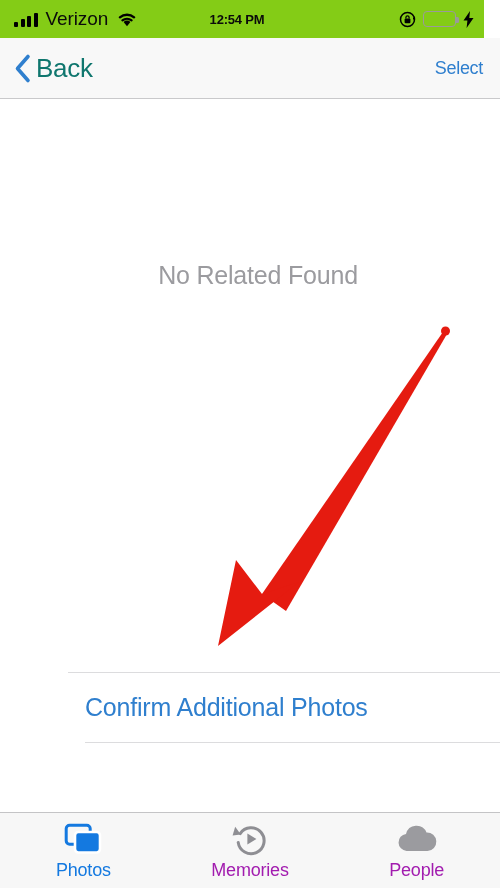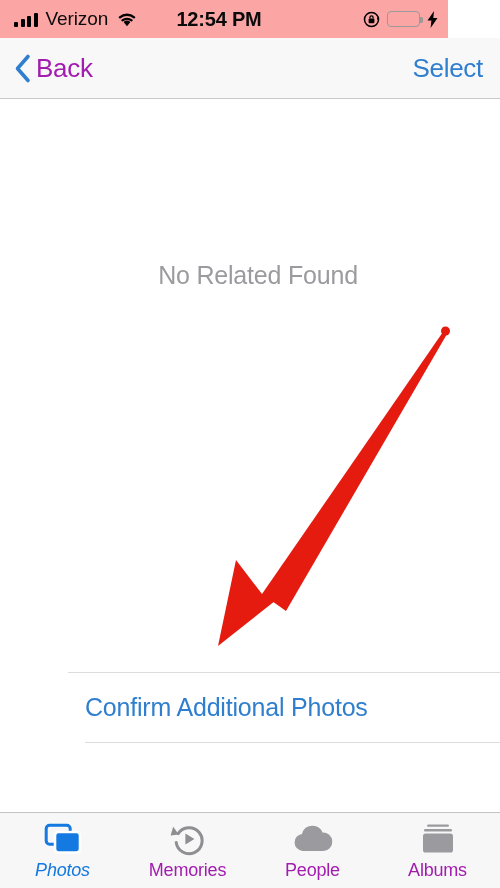--- a/index.html
+++ b/index.html
@@ -15,23 +15,23 @@
     width: 500px;
     height: 888px;
     background: #ffffff;
     overflow: hidden;
   }
 
   
   .status-bar {
     position: absolute;
     top: 0; left: 0;
-    width: 448px;
+    width: 484px;
     height: 38px;
-    background: #fca5a5;
+    background: #84cc16;
     display: flex;
     align-items: center;
   }
   .status-left {
     position: absolute;
     left: 14px;
     display: flex;
     align-items: center;
     gap: 8px;
   }
@@ -56,21 +56,21 @@
     font-weight: 500;
     color: #0b0b0b;
     letter-spacing: -0.1px;
   }
   .wifi-icon { display: block; }
 
   .status-time {
     position: absolute;
     left: 0; right: 10px;
     text-align: center;
-    font-size: 20px;
+    font-size: 13px;
     font-weight: bold;
     color: #0b0b0b;
     letter-spacing: -0.2px;
   }
   .status-right {
     position: absolute;
     right: 10px;
     display: flex;
     align-items: center;
     gap: 7px;
@@ -113,40 +113,40 @@
     left: 14px;
     top: 50%;
     transform: translateY(-50%);
     display: flex;
     align-items: center;
     gap: 5px;
     cursor: pointer;
   }
   .nav-back-label {
     font-size: 26px;
-    color: #a21caf;
+    color: #0f766e;
     letter-spacing: -0.3px;
   }
   .nav-title {
     position: absolute;
     left: 0; right: 0;
     top: 50%;
     transform: translateY(-50%);
     text-align: center;
     font-size: 26px;
     font-weight: bold;
     color: #2f7fce;
     letter-spacing: -0.3px;
   }
   .nav-select {
     position: absolute;
     right: 17px;
     top: 50%;
     transform: translateY(-50%);
-    font-size: 26px;
+    font-size: 18px;
     color: #2f7fce;
     letter-spacing: -0.3px;
     cursor: pointer;
   }
 
   
   .content {
     position: absolute;
     top: 99px; left: 0;
     width: 500px;
@@ -243,21 +243,21 @@
     height: 36px;
     display: flex;
     align-items: center;
     justify-content: center;
   }
   .tab-label {
     font-size: 18px;
     letter-spacing: -0.2px;
     color: #a21caf;
   }
-  .tab-item.active .tab-label { color: #1479e0; font-style: italic; }
+  .tab-item.active .tab-label { color: #1479e0; }
 </style>
 </head>
 <body>
 
 <div id="screen">
 
   <div class="status-bar">
     <div class="status-left">
       <span class="signal-bars">
         <i></i>
@@ -349,26 +349,16 @@
 
     <div class="tab-item">
       <span class="tab-icon">
         <svg width="42" height="30" viewBox="0 0 42 30">
           <path d="M10.5 27 A8.6 8.6 0 0 1 10 9.9 A10.8 10.8 0 0 1 30.5 8.4 A7.9 7.9 0 0 1 31.5 27 Z" fill="#9b9b9f"></path>
         </svg>
       </span>
       <span class="tab-label">People</span>
     </div>
 
-    <div class="tab-item">
-      <span class="tab-icon">
-        <svg width="38" height="32" viewBox="0 0 38 32">
-          <rect x="8" y="1.4" width="22" height="2.4" rx="1.2" fill="#9b9b9f"></rect>
-          <rect x="5" y="6" width="28" height="2.6" rx="1.3" fill="#9b9b9f"></rect>
-          <rect x="4" y="10.6" width="30" height="19" rx="2.6" fill="#9b9b9f"></rect>
-        </svg>
-      </span>
-      <span class="tab-label">Albums</span>
-    </div>
 
   </div>
 
 </div>
 
 </body></html>

